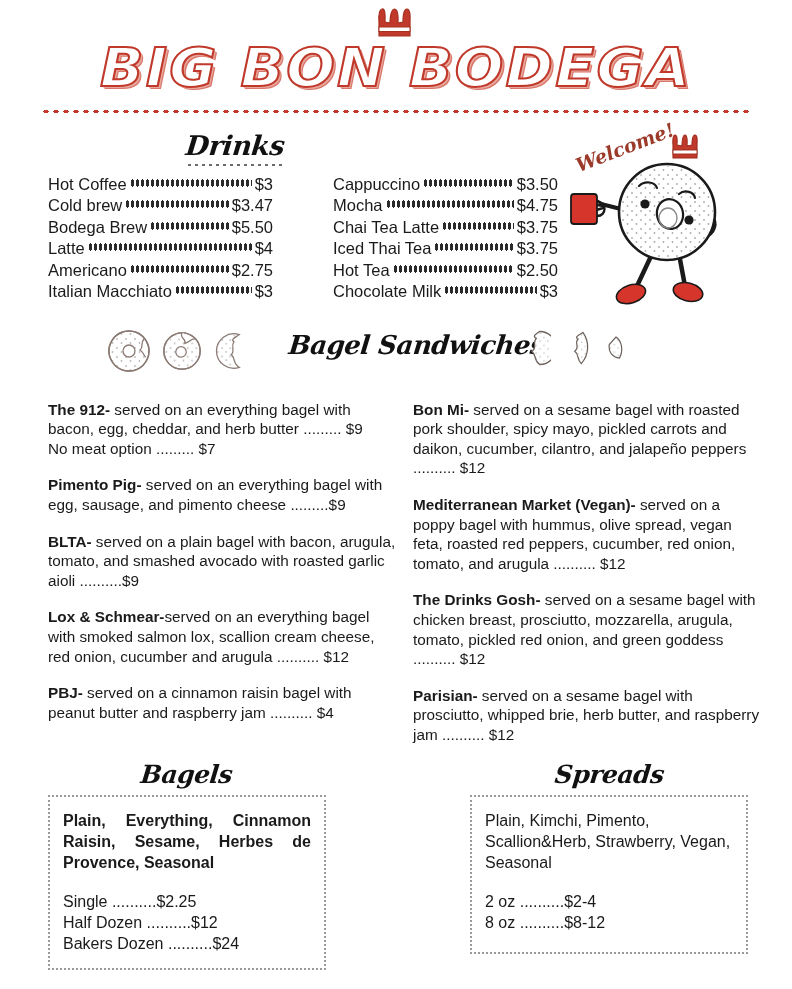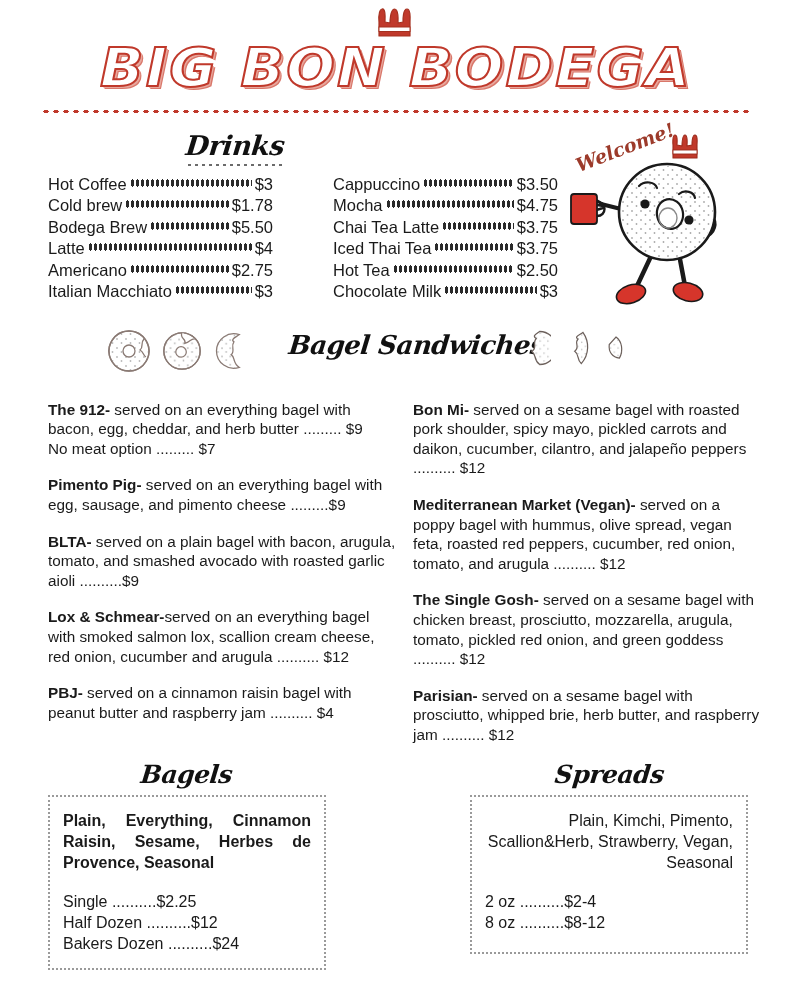--- a/index.html
+++ b/index.html
@@ -98,21 +98,21 @@
   .bottom{position:relative;height:215px;}
   .bx{position:absolute;width:278px;}
   .bx.left{left:48px;top:0;}
   .bx.right{left:470px;top:0;}
   .bx-title{display:block;text-align:center;font-size:25px;margin-bottom:6px;}
   .bx-body{
     border:2px dotted #9a9a9a;
     padding:13px 13px 14px 13px;
     min-height:128px;
   }
-  .bx-flavors{font-size:16px;line-height:21px;margin:0 0 18px 0;text-align:right;}
+  .bx-flavors{font-size:16px;line-height:21px;margin:0 0 18px 0;}
   .bx-flavors.just{text-align:justify;font-weight:bold;}
   .prow{font-size:16px;line-height:21px;white-space:nowrap;}
 
   .watermark{
     position:absolute;left:556px;top:884px;
     font-size:30px;letter-spacing:1px;
     color:#d9d9d9;font-family:"Liberation Sans", sans-serif;
     pointer-events:none;
   }
 </style>
@@ -143,21 +143,21 @@
     <div class="drinks-cols">
       <div class="dcol" id="drinks-left">
           <div class="drow">
             <span class="dname">Hot Coffee</span>
             <span class="dleader"></span>
             <span class="dprice">$3</span>
           </div>
           <div class="drow">
             <span class="dname">Cold brew</span>
             <span class="dleader"></span>
-            <span class="dprice">$1.78</span>
+            <span class="dprice">$3.47</span>
           </div>
           <div class="drow">
             <span class="dname">Bodega Brew</span>
             <span class="dleader"></span>
             <span class="dprice">$5.50</span>
           </div>
           <div class="drow">
             <span class="dname">Latte</span>
             <span class="dleader"></span>
             <span class="dprice">$4</span>
@@ -299,21 +299,21 @@
     <div class="scol left" id="sand-left">
         <div class="item"><span class="nm">The 912-</span><span> served on an everything bagel with bacon, egg, cheddar, and herb butter ......... $9</span><span class="sub">No meat option ......... $7</span></div>
         <div class="item"><span class="nm">Pimento Pig-</span><span> served on an everything bagel with egg, sausage, and pimento cheese .........$9</span></div>
         <div class="item"><span class="nm">BLTA-</span><span> served on a plain bagel with bacon, arugula, tomato, and smashed avocado with roasted garlic aioli ..........$9</span></div>
         <div class="item"><span class="nm">Lox &amp; Schmear-</span><span>served on an everything bagel with smoked salmon lox, scallion cream cheese, red onion, cucumber and arugula .......... $12</span></div>
         <div class="item"><span class="nm">PBJ-</span><span> served on a cinnamon raisin bagel with peanut butter and raspberry jam .......... $4</span></div>
       </div>
     <div class="scol right" id="sand-right">
         <div class="item"><span class="nm">Bon Mi-</span><span> served on a sesame bagel with roasted pork shoulder, spicy mayo, pickled carrots and daikon, cucumber, cilantro, and jalapeño peppers .......... $12</span></div>
         <div class="item"><span class="nm">Mediterranean Market (Vegan)-</span><span> served on a poppy bagel with hummus, olive spread, vegan feta, roasted red peppers, cucumber, red onion, tomato, and arugula .......... $12</span></div>
-        <div class="item"><span class="nm">The Single Gosh-</span><span> served on a sesame bagel with chicken breast, prosciutto, mozzarella, arugula, tomato, pickled red onion, and green goddess .......... $12</span></div>
+        <div class="item"><span class="nm">The Drinks Gosh-</span><span> served on a sesame bagel with chicken breast, prosciutto, mozzarella, arugula, tomato, pickled red onion, and green goddess .......... $12</span></div>
         <div class="item"><span class="nm">Parisian-</span><span> served on a sesame bagel with prosciutto, whipped brie, herb butter, and raspberry jam .......... $12</span></div>
       </div>
   </div>
 
   <div class="bottom">
 
     <div class="bx left">
       <span class="bx-title">
         <span class="script">Bagels</span>
       </span>

